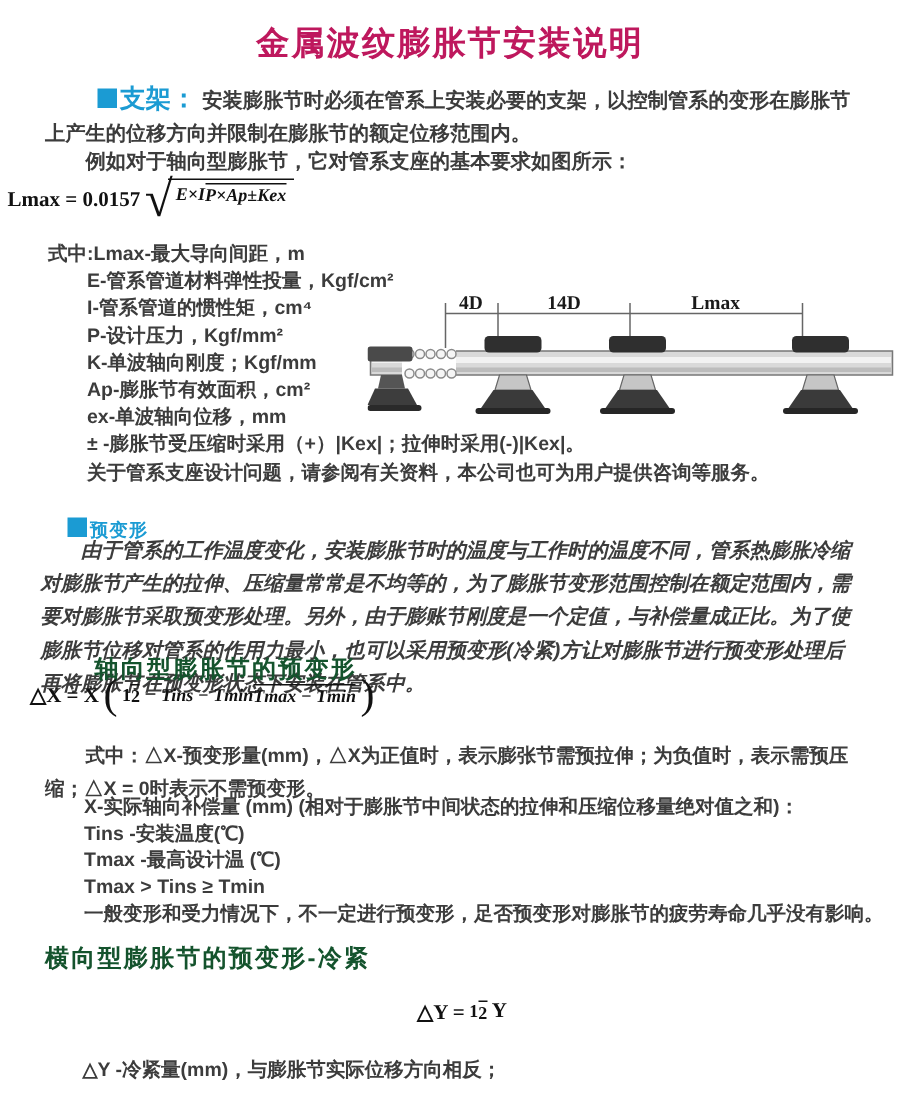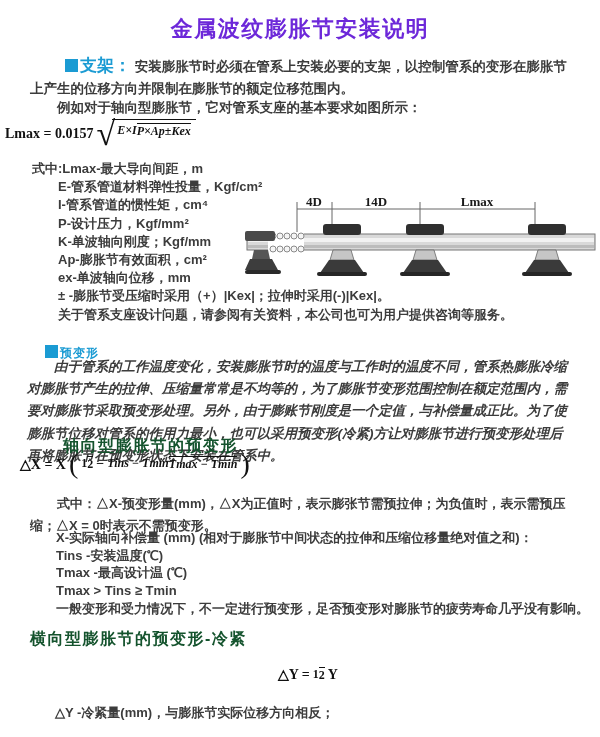--- a/index.html
+++ b/index.html
@@ -1,19 +1,19 @@
 <!DOCTYPE html>
 <html><head>
 <meta charset="utf-8">
 <style>
   html,body{margin:0;padding:0;background:#ffffff;}
   .page{position:relative;width:600px;height:737px;background:#ffffff;overflow:hidden;
         font-family:"Liberation Sans",sans-serif;color:#3b3b3b;}
   .title{position:absolute;top:14px;left:0;width:100%;text-align:center;margin:0;
-         font-size:22px;font-weight:bold;color:#6d28d9;letter-spacing:1.5px;}
+         font-size:22px;font-weight:bold;color:#be185d;letter-spacing:1.5px;}
   .para{position:absolute;margin:0;font-size:13.5px;font-weight:bold;line-height:21.5px;color:#3c3c3c;}
   .bullet-square{display:inline-block;width:13px;height:13px;background:#1b9bd3;margin-right:2px;vertical-align:-1px;}
   .sec-head-text{color:#1b9bd3;font-size:17px;}
   .sec-heading{position:absolute;margin:15px;font-size:12px;font-weight:bold;color:#1b9bd3;letter-spacing:1px;}
   .sub-heading{position:absolute;margin:0;font-size:16px;font-weight:bold;color:#14532d;letter-spacing:1.5px;}
   .defs{position:absolute;left:32px;top:160px;font-size:13px;font-weight:bold;line-height:18.2px;color:#3c3c3c;}
   .defs .indent{margin-left:26px;}
   .items{position:absolute;left:56px;top:529px;font-size:13px;font-weight:bold;line-height:17.7px;color:#3c3c3c;}
   .formula-row{position:absolute;left:0;width:600px;display:flex;justify-content:flex-start;}
   .f{font-family:"Liberation Serif",serif;font-weight:bold;font-size:14px;color:#111;

